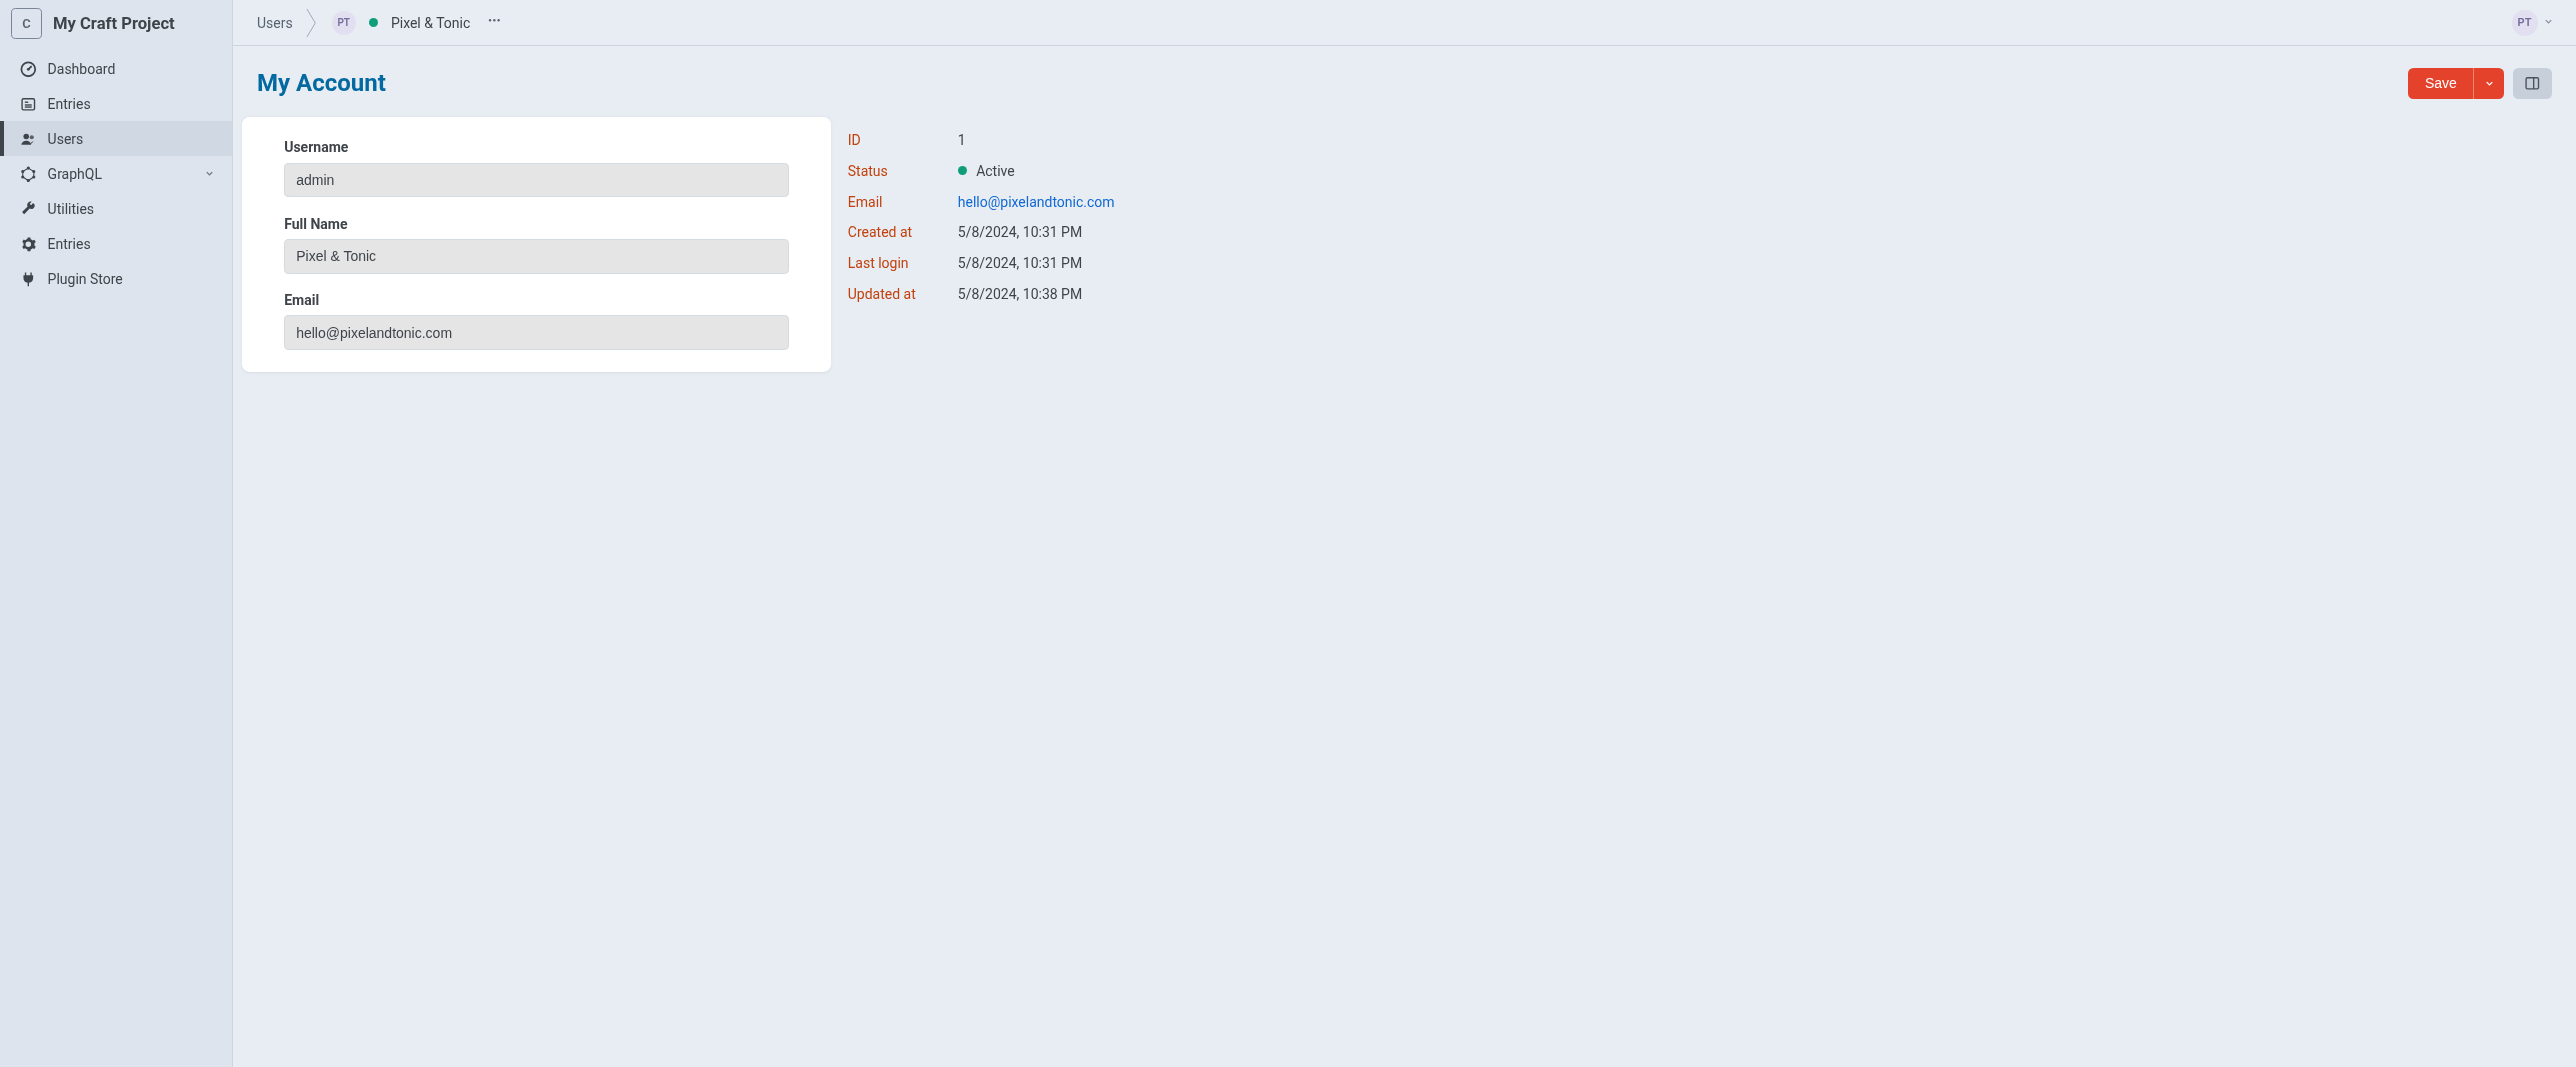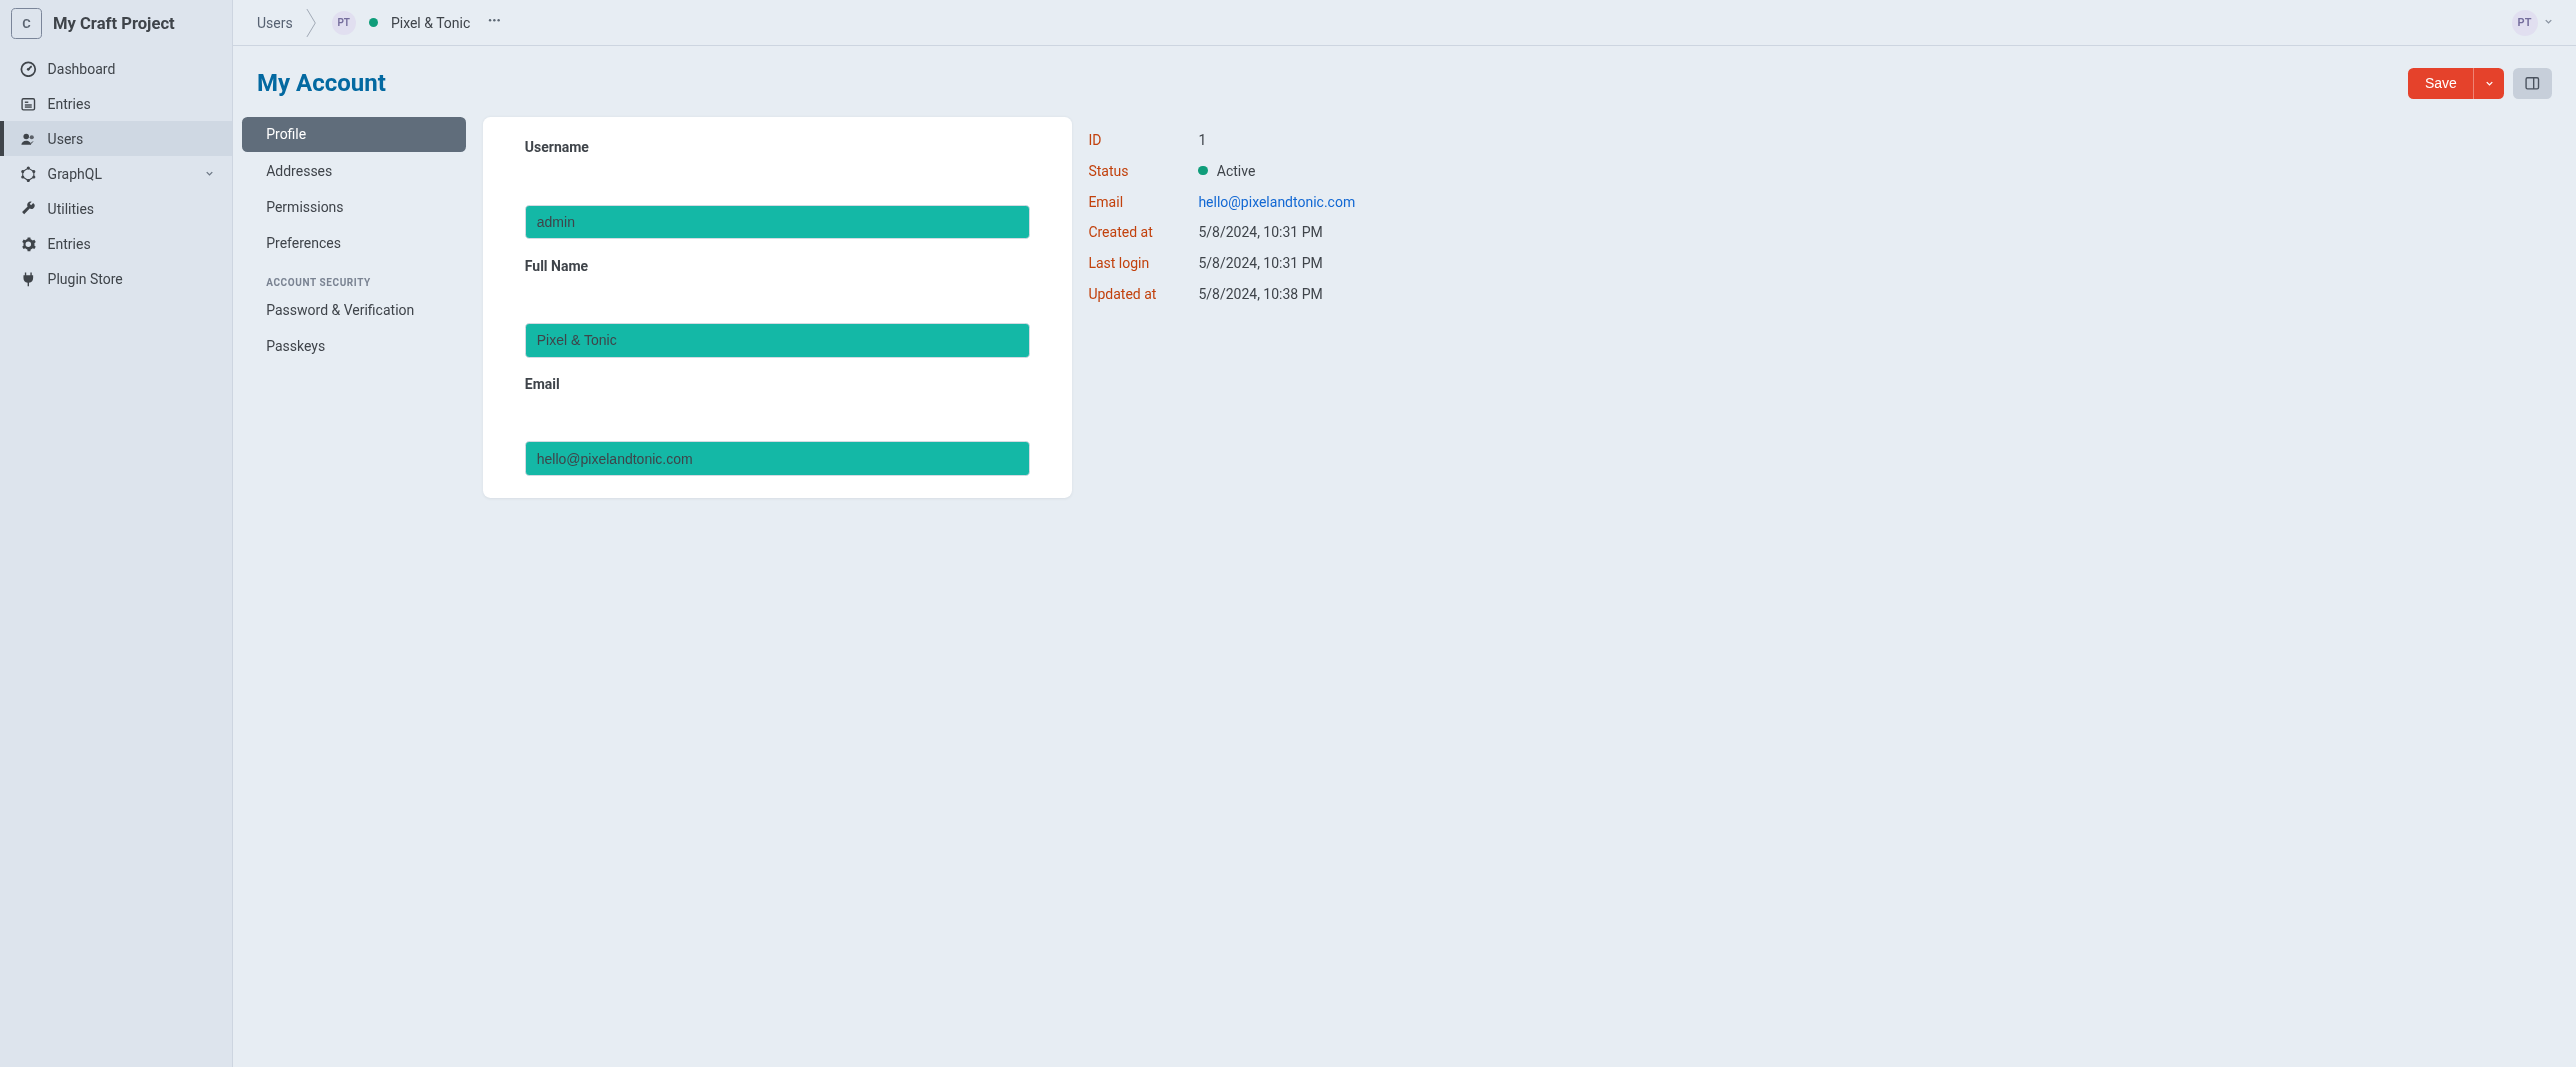--- a/index.html
+++ b/index.html
@@ -192,22 +192,21 @@
       margin-bottom: 7.4px;
       font-size: 14px;
     }
     .field-input {
       width: 100%;
       border: 0.9px solid #d4dae2;
       border-radius: 4.6px;
       padding: 8.3px 11px;
       font-size: 14px;
       color: #3f444a;
-      background: #14b8a6;
-      margin-top: 42px;
+      background: #e5e5e5;
     }
 
     .meta-col {
       width: 331px;
       flex-shrink: 0;
       padding-top: 7.4px;
     }
     .meta-row {
       display: flex;
       align-items: center;
@@ -351,29 +350,20 @@
         <button class="btn-panel">
           <svg viewBox="0 0 24 24" fill="none" stroke="currentColor" stroke-width="2">
               <rect x="3" y="4" width="18" height="16" rx="2"></rect>
               <line x1="14" y1="4" x2="14" y2="20"></line>
             </svg>
         </button>
       </div>
     </div>
 
     <div class="content">
-      <div class="tabs-col">
-        <div class="tab active">Profile</div>
-        <div class="tab">Addresses</div>
-        <div class="tab">Permissions</div>
-        <div class="tab">Preferences</div>
-        <div class="tab-heading">ACCOUNT SECURITY</div>
-        <div class="tab">Password &amp; Verification</div>
-        <div class="tab">Passkeys</div>
-      </div>
 
       <div class="card">
         <div class="field">
           <label class="field-label">Username</label>
           <input class="field-input" type="text" value="admin" style="">
         </div>
         <div class="field">
           <label class="field-label">Full Name</label>
           <input class="field-input" type="text" value="Pixel &amp; Tonic" style="">
         </div>

